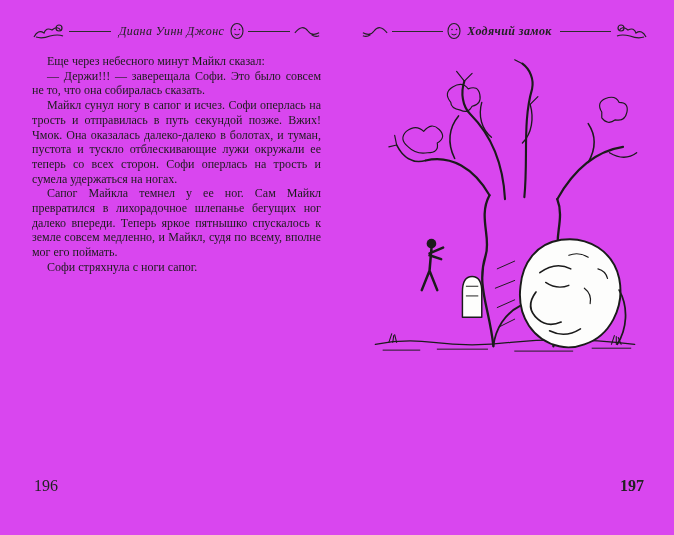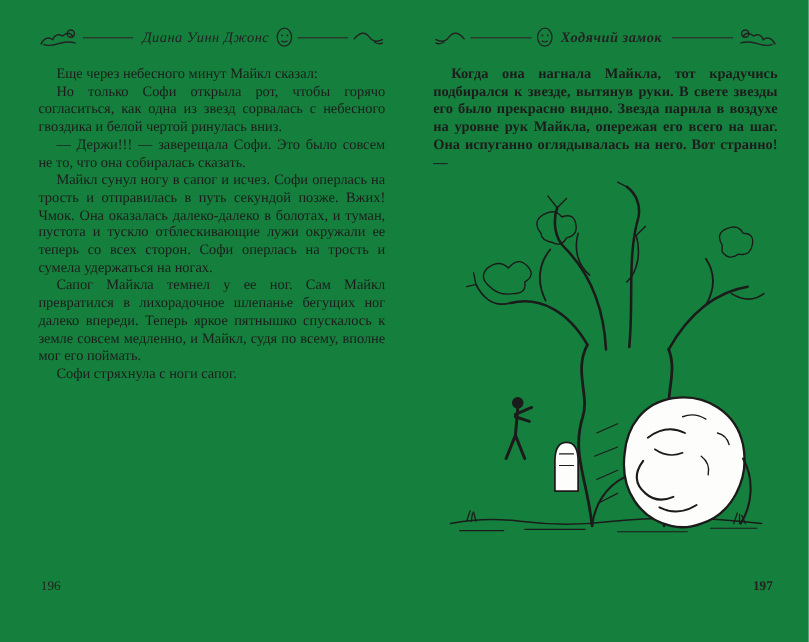--- a/index.html
+++ b/index.html
@@ -3,21 +3,21 @@
 <meta charset="utf-8">
 <style>
   * { margin:0; padding:0; box-sizing:border-box; }
   html,body { width:674px; height:535px; }
   body {
     background:#fbfbfa;
     font-family:"Liberation Serif", serif;
     color:#1c1c1c;
     overflow:hidden;
   }
-  .spread { display:flex; width:674px; height:535px; background:#15803d; }
+  .spread { display:flex; width:674px; height:535px; background:#d946ef; }
   .page { position:relative; width:337px; height:535px; }
   .page.left  { padding:18px 16px 0 32px; }
   .page.right { padding:18px 26px 0 24px;font-weight:bold; }
 
   .running-head {
     display:flex; align-items:center;
     height:26px; margin-bottom:10px;
   }
   .head-title {
     font-style:italic;
@@ -39,21 +39,21 @@
 
   .illustration-wrap {
     margin-top:4px;
     display:flex;
     justify-content:center;
   }
 
   .page-number {
     position:absolute;
     bottom:40px;
-    font-size:11px;
+    font-size:16px;
     color:#222;
   }
   .page-number.num-left  { left:34px; }
   .page-number.num-right { right:30px; }
 </style>
 </head>
 <body>
 
 <div class="spread">
 
@@ -74,21 +74,20 @@
         <path d="M5.5,12 q2.5,2 5,0" fill="none" stroke="#222" stroke-width="1"></path>
       </svg>
       <div class="rule"></div>
       <svg class="orn" width="28" height="16" viewBox="0 0 30 16">
         <path d="M2,10 q8,-10 14,-2 q4,6 12,2 M20,12 q4,3 8,1" fill="none" stroke="#222" stroke-width="1.2"></path>
       </svg>
     </div>
 
     <div class="text-block">
       <p>Еще через небесного минут Майкл сказал:</p>
-      <p>Но только Софи открыла рот, чтобы горячо согласиться, как одна из звезд сорвалась с небесного гвоздика и белой чертой ринулась вниз.</p>
       <p>— Держи!!! — заверещала Софи. Это было совсем не то, что она собиралась сказать.</p>
       <p>Майкл сунул ногу в сапог и исчез. Софи оперлась на трость и отправилась в путь секундой позже. Вжих! Чмок. Она оказалась далеко-далеко в болотах, и туман, пустота и тускло отблескивающие лужи окружали ее теперь со всех сторон. Софи оперлась на трость и сумела удержаться на ногах.</p>
       <p>Сапог Майкла темнел у ее ног. Сам Майкл превратился в лихорадочное шлепанье бегущих ног далеко впереди. Теперь яркое пятнышко спускалось к земле совсем медленно, и Майкл, судя по всему, вполне мог его поймать.</p>
       <p>Софи стряхнула с ноги сапог.</p>
     </div>
 
     <div class="page-number num-left">196</div>
   </div>
 
   <div class="page right">
@@ -106,23 +105,20 @@
       </svg>
       <span class="head-title">Ходячий замок</span>
       <div class="rule"></div>
       <svg class="orn" width="34" height="20" viewBox="0 0 34 20">
         <path d="M32,16 Q28,8 22,12 Q20,6 14,9 Q8,4 5,10" fill="none" stroke="#222" stroke-width="1.2"></path>
         <circle cx="7" cy="7" r="3" fill="none" stroke="#222" stroke-width="1.2"></circle>
         <path d="M30,16 Q24,18 16,15 Q8,13 3,15" fill="none" stroke="#222" stroke-width="1.2"></path>
       </svg>
     </div>
 
-    <div class="text-block">
-      <p>Когда она нагнала Майкла, тот крадучись подбирался к звезде, вытянув руки. В свете звезды его было прекрасно видно. Звезда парила в воздухе на уровне рук Майкла, опережая его всего на шаг. Она испуганно оглядывалась на него. Вот странно! —</p>
-    </div>
 
     <div class="illustration-wrap">
       <svg width="272" height="300" viewBox="0 0 280 310">
         <g fill="none" stroke="#1b1b1b" stroke-width="2" stroke-linecap="round" stroke-linejoin="round">
 
           <path d="M6,300 q30,-6 60,-2 q40,5 80,0 q60,-6 128,2" stroke-width="1.3"></path>
           <path d="M14,306 h38 M70,305 h52 M150,307 h60 M230,304 h40" stroke-width="1"></path>
           <path d="M20,298 l3,-9 M24,298 l1,-7 M28,298 l-2,-8 M250,300 l3,-9 M255,300 l0,-8 M260,300 l-3,-7" stroke-width="1.1"></path>
 
           <path d="M128,302 C124,262 110,240 120,208 C126,190 112,168 124,146" stroke-width="2.4"></path>

